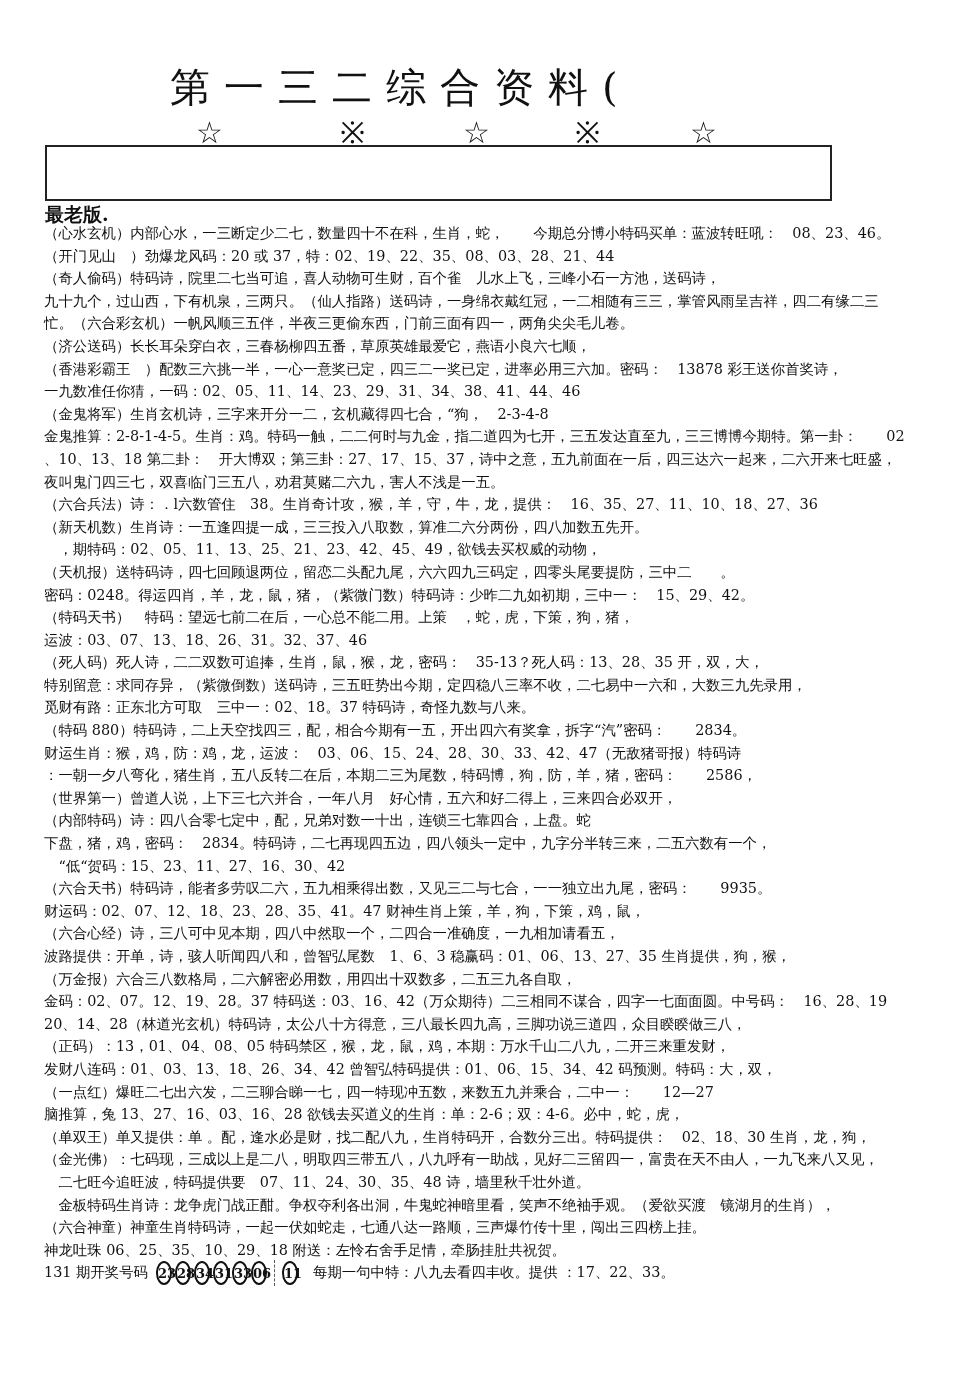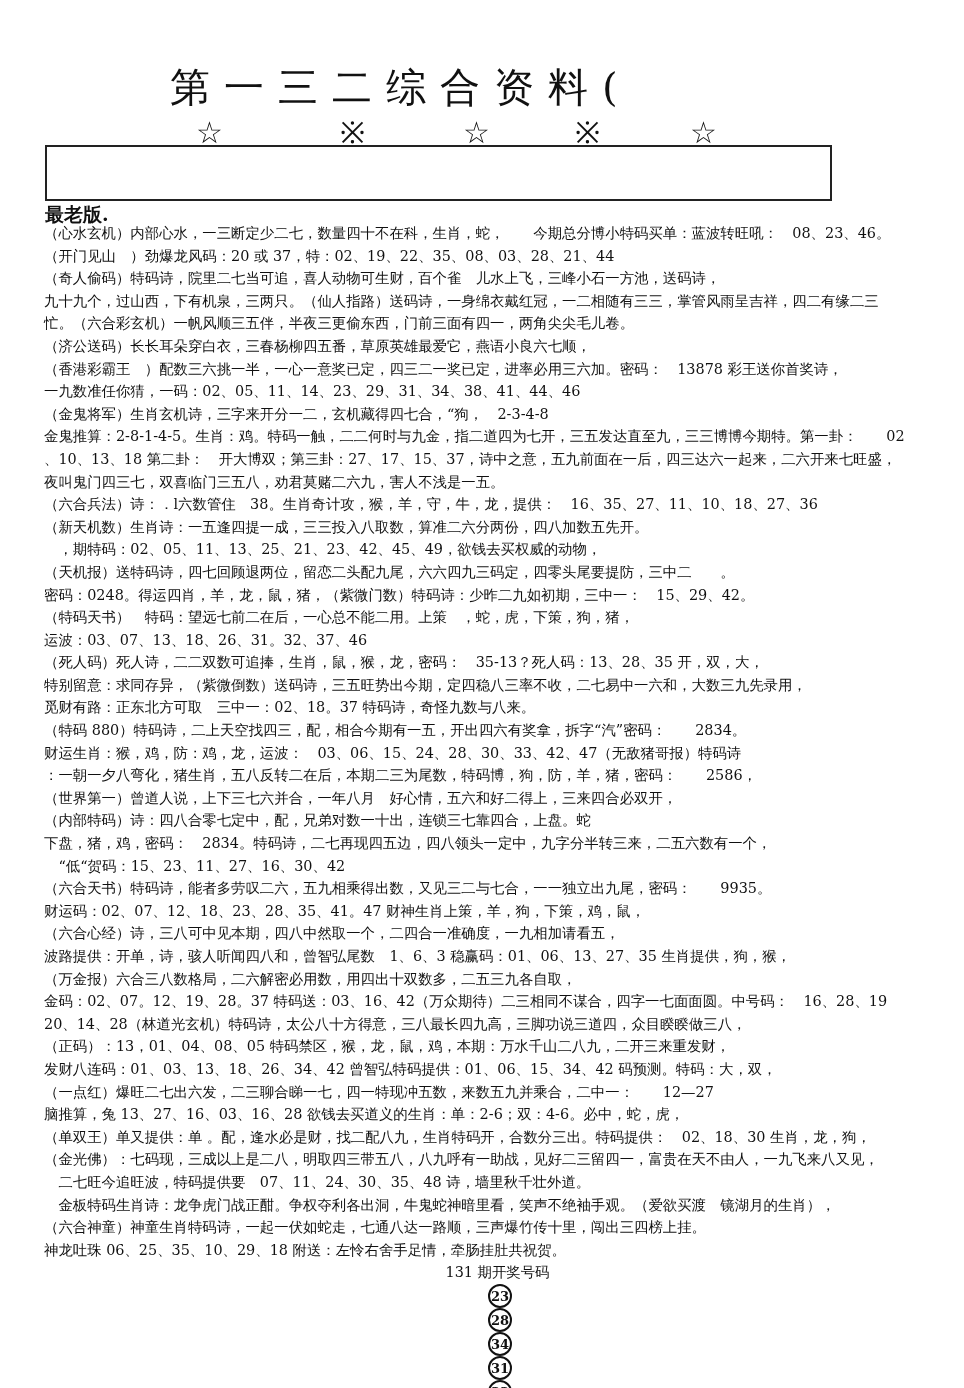--- a/index.html
+++ b/index.html
@@ -9,22 +9,22 @@
            font-family:"DejaVu Serif",serif; font-weight:normal; color:#111; }
   .stars { position:absolute; left:0; top:118px; width:964px; height:30px; }
   .star { position:absolute; top:0; font-size:30px; line-height:30px; color:#111; }
   .box { position:absolute; left:45px; top:145px; width:783px; height:52px;
          border:2px solid #222; background:#fff; }
   .edition { position:absolute; left:45px; top:202px; font-size:19px; font-weight:bold;
              font-family:"DejaVu Serif",serif; }
   .lines { position:absolute; left:44px; top:222px; width:915px; }
   .line { height:22.6px; line-height:22.6px; font-size:14.4px; white-space:nowrap;
           font-family:"DejaVu Serif","Liberation Serif",serif; }
-  .balls-row { display:flex; align-items:center;flex-direction:column; }
-  .ball { display:inline-block; width:24px; height:24px; border-radius:50%;
+  .balls-row { display:flex; align-items:center; }
+  .ball { display:inline-block; width:16px; height:24px; border-radius:50%;
           border:2px solid #111; text-align:center; line-height:22px; font-weight:bold;
           font-size:13px; margin-right:3px; box-sizing:border-box; }
   .ball-sep { display:inline-block; width:3px; height:26px; border-left:1px dashed #555; margin:0 4px; }
   .ball-tail { margin-left:12px; }
 </style>
 </head>
 <body>
 
 <div class="title">第一三二综合资料(</div>
 

